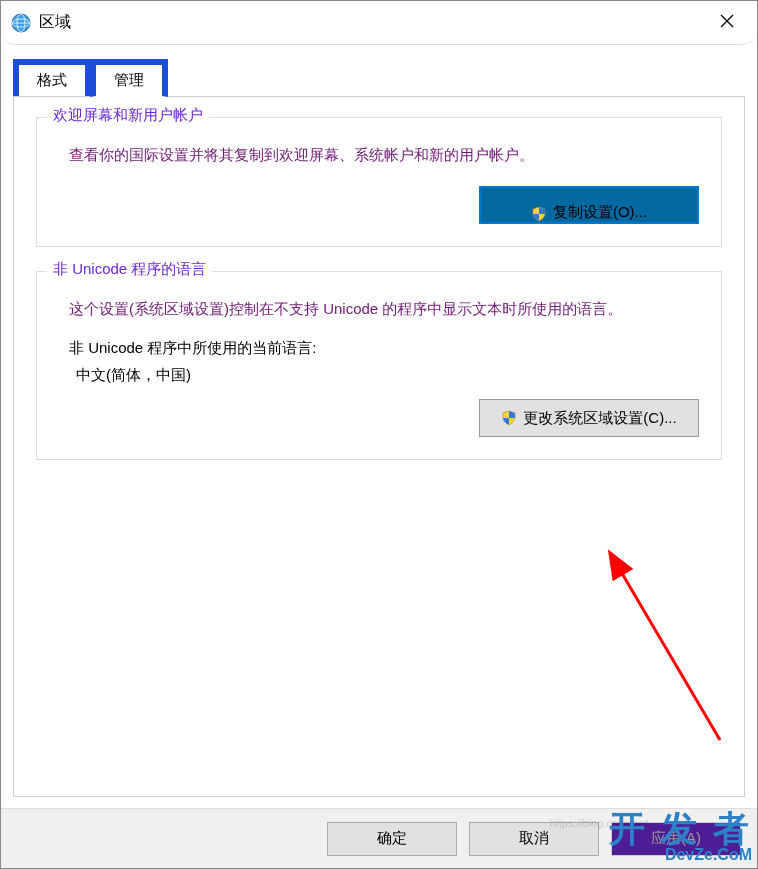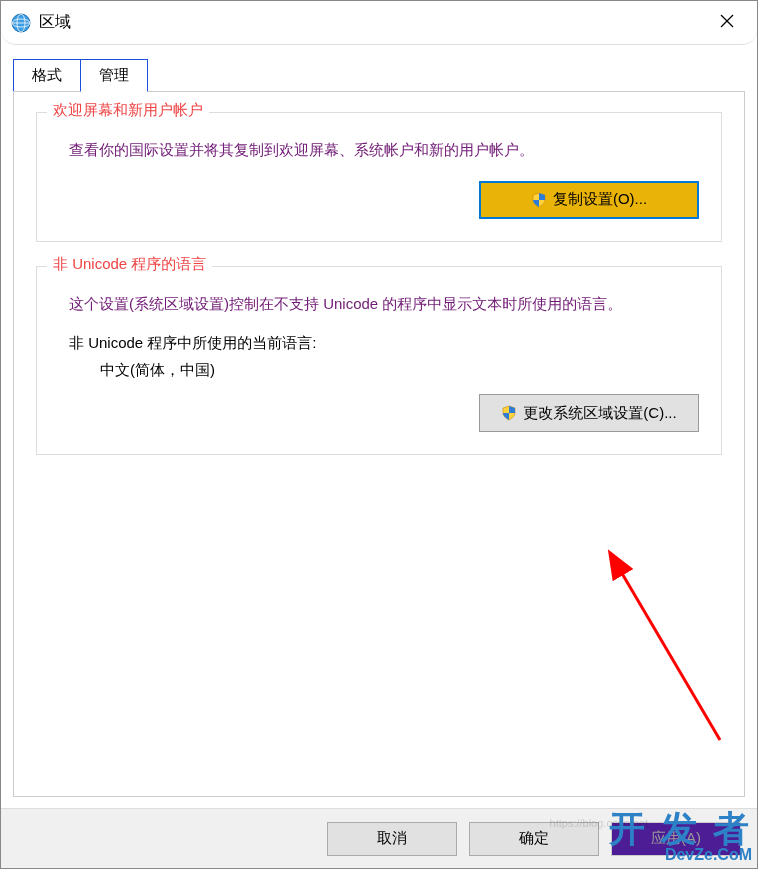--- a/index.html
+++ b/index.html
@@ -26,21 +26,21 @@
     .titlebar .close { width: 44px; height: 44px; display:flex; align-items:center; justify-content:center; cursor:pointer; }
     .titlebar .close svg { width: 14px; height: 14px; }
 
     .tabs-row {
       display: flex;
       padding: 14px 12px 0 12px;
       position: relative;
     }
     .tab {
       padding: 6px 18px;
-      border: 1px solid #1d4ed8;
+      border: 6px solid #1d4ed8;
       background: #fff;
       font-size: 15px;
       cursor: pointer;
       position: relative;
       z-index: 1;
       margin-right: -1px;
     }
     .tab.inactive { background: #fff; border-bottom: 1px solid #ccc; }
     .tab.active { background: #fff; border-bottom: 1px solid #fff; z-index: 3; }
     .panel-border {
@@ -59,42 +59,42 @@
       margin-bottom: 24px;
       position: relative;
     }
     .group-legend {
       position: absolute;
       top: -12px;
       left: 10px;
       background: #fff;
       padding: 0 6px;
       font-size: 15px;
-      color: #ef4444;
+      color: #6d28d9;
     }
     .group .desc { margin: 6px 0 18px 10px; line-height: 1.7; color: #701a75; }
     .sublabel { margin: 18px 0 8px 10px; }
-    .subvalue { margin: 8px 0 10px 41px; }
+    .subvalue { margin: 8px 0 10px 17px; }
 
     .btn-row { display:flex; justify-content:flex-end; margin-top: 14px; }
     .win-btn {
       min-width: 220px;
       height: 38px;
       border: 1px solid #999;
       background: #e1e1e1;
       font-family: inherit;
       font-size: 15px;
       display:flex;
       align-items:center;
       justify-content:center;
       gap: 6px;
       cursor:pointer;
       padding: 0 18px;
     }
-    .win-btn.primary { border: 2px solid #0078d7; background:#eab308; }
+    .win-btn.primary { border: 2px solid #0078d7; background:#0369a1;align-items:flex-end; }
     .shield-icon { width:16px; height:16px; }
 
     .footer {
       height: 60px;
       background: #f0f0f0;
       border-top: 1px solid #ddd;
       display:flex;
       gap: 12px;
       align-items:center;
       justify-content:flex-end;
@@ -203,22 +203,22 @@
               </svg>
           </span>
           <span>更改系统区域设置(C)...</span>
         </button>
       </div>
     </div>
 
   </div>
 
   <div class="footer">
+    <button class="fbtn">确定</button>
     <button class="fbtn">取消</button>
-    <button class="fbtn">确定</button>
     <button class="fbtn disabled">应用(A)</button>
   </div>
 
 </div>
 
 <svg class="arrow-overlay" viewBox="0 0 758 869">
   <defs>
     <marker id="arrowhead" markerWidth="10" markerHeight="8" refX="2" refY="4" orient="auto">
       <polygon points="0 0, 10 4, 0 8" fill="#ff0000"></polygon>
     </marker>

